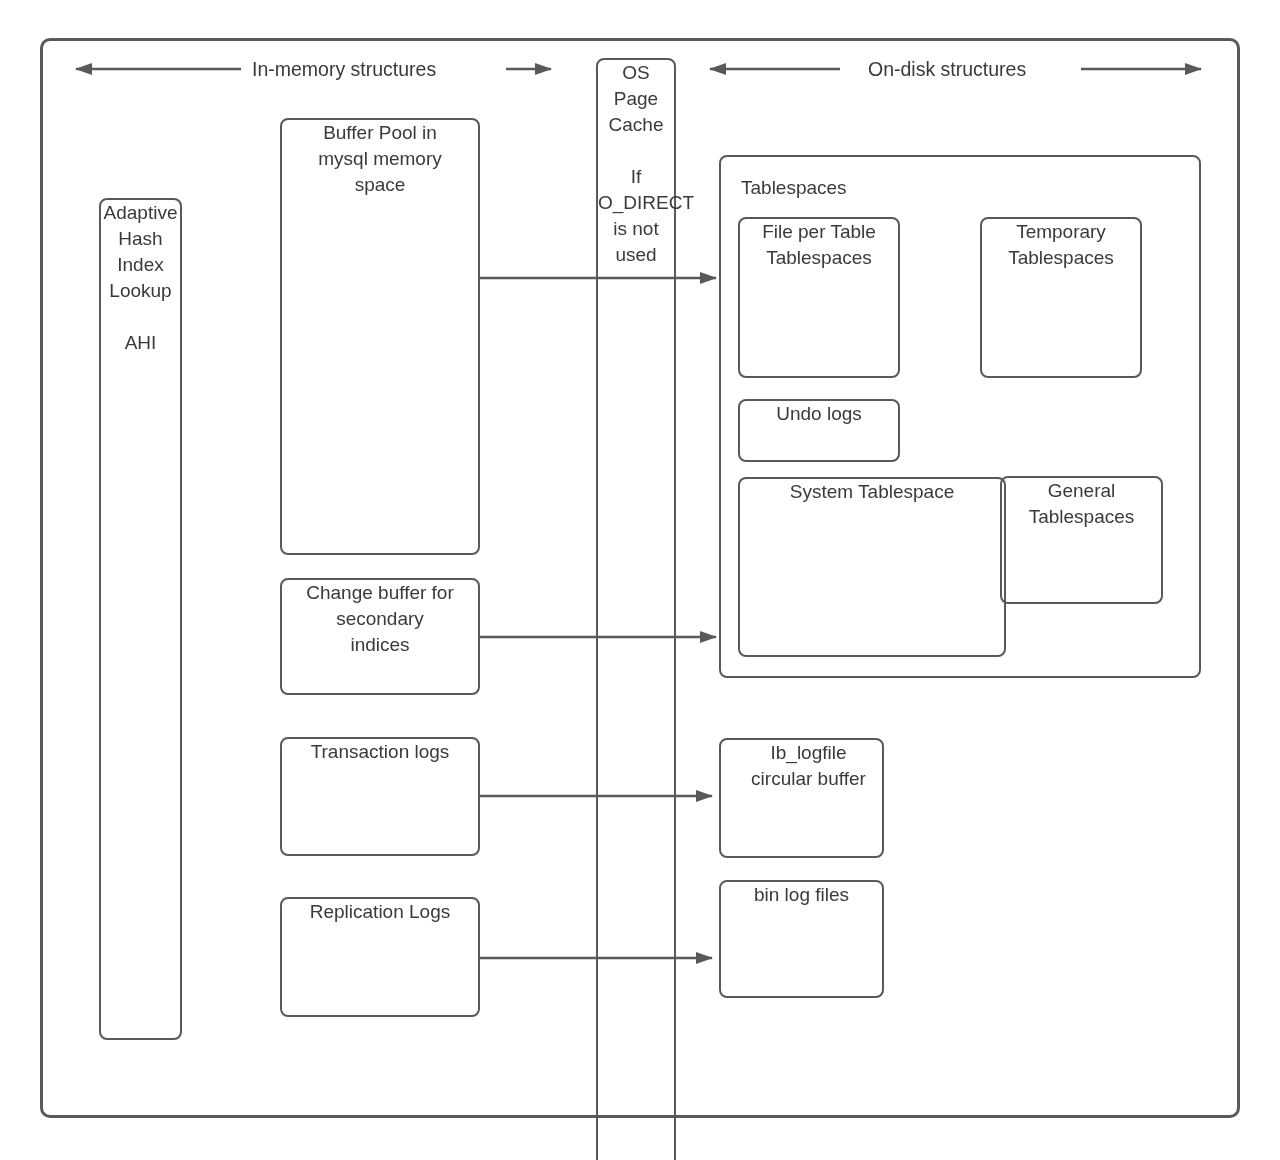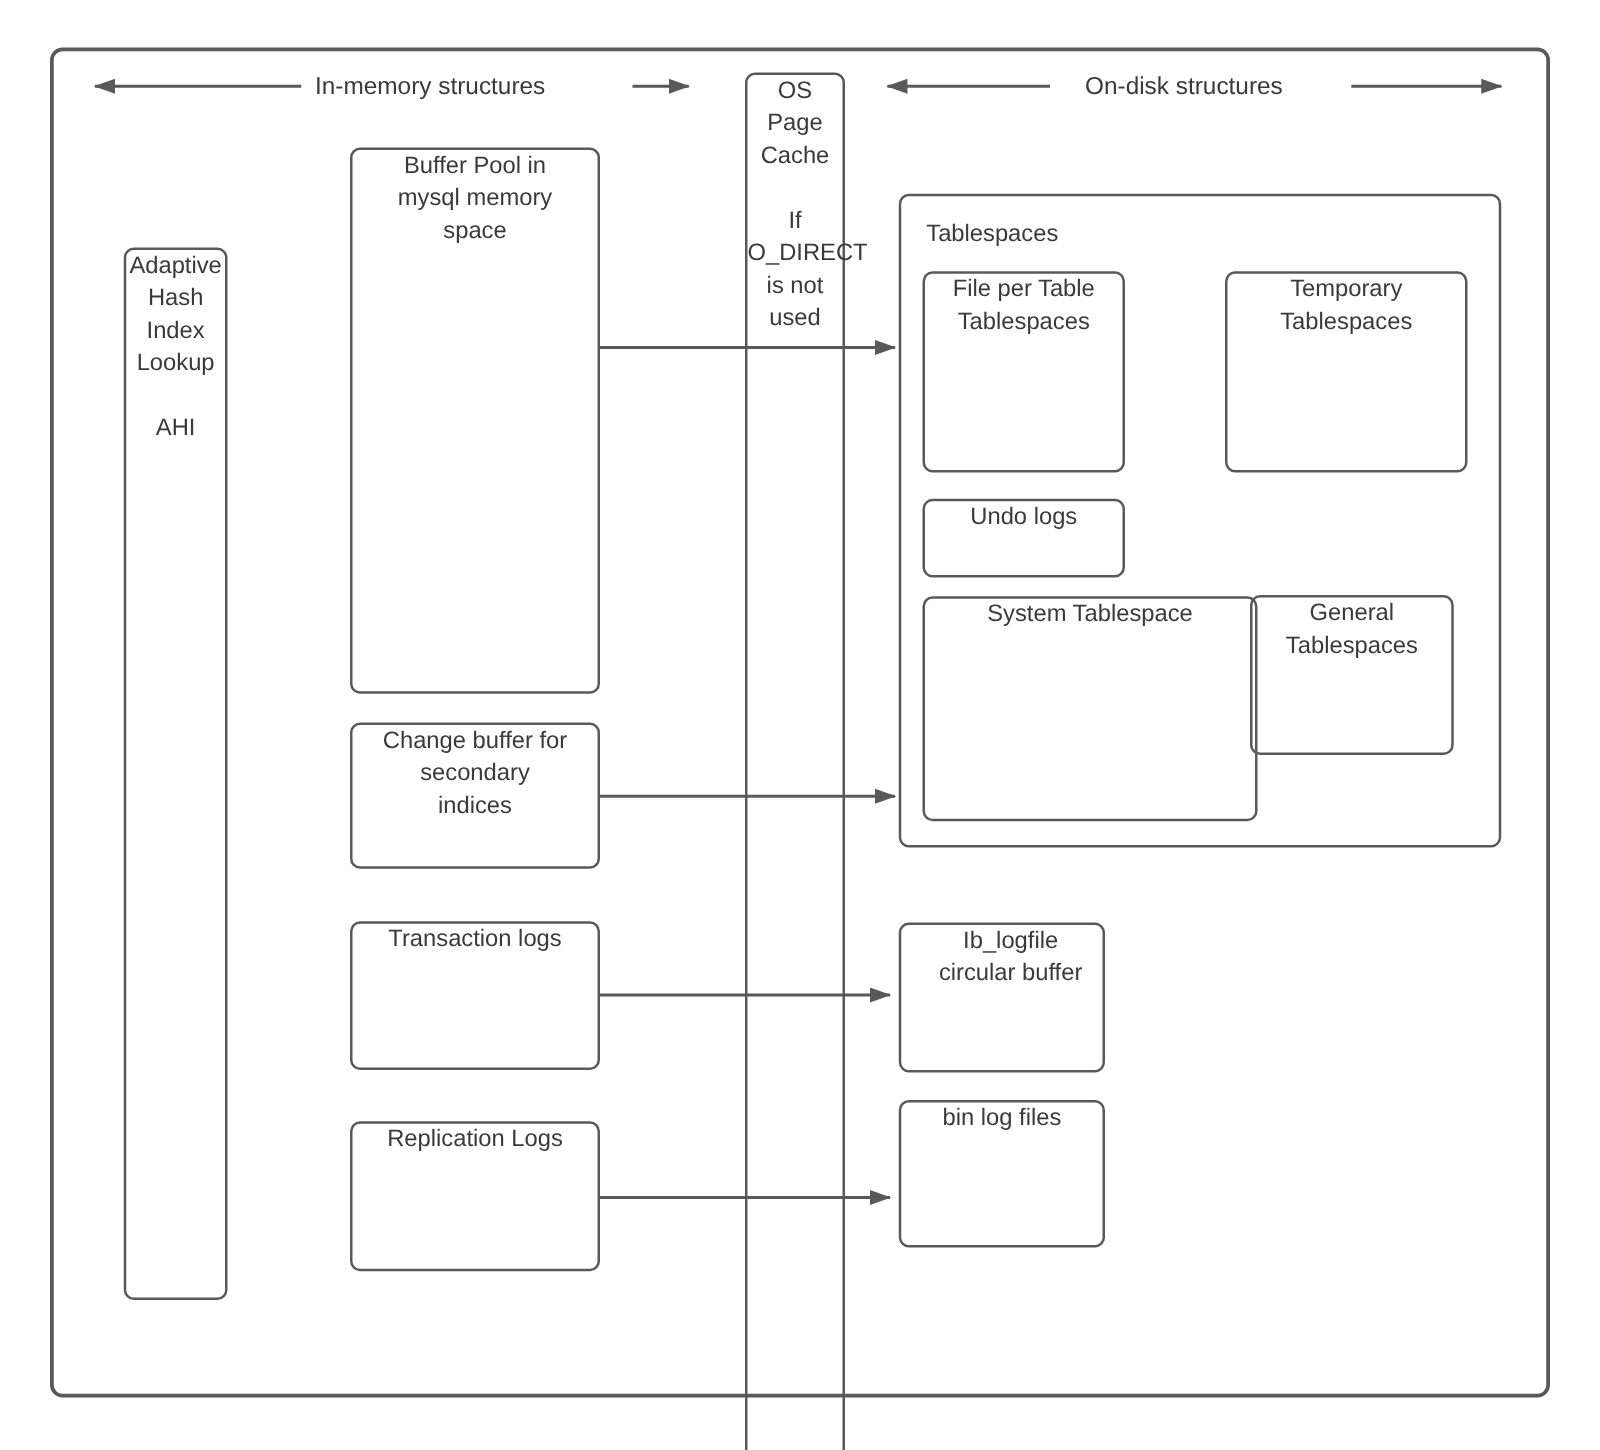--- a/index.html
+++ b/index.html
@@ -71,21 +71,21 @@
   #group-tablespaces { left: 719px; top: 155px; width: 482px; height: 523px; }
   #group-tablespaces .group-label {
     position: absolute;
     left: 20px; top: 20px;
     font-size: 19px;
     color: #3a3a3a;
     white-space: nowrap;
   }
   
   #box-file-per-table      { left: 17px;  top: 60px;  width: 162px; height: 161px; }
-  #box-temporary           { left: 259px; top: 60px;  width: 194px; height: 161px; }
+  #box-temporary           { left: 259px; top: 60px;  width: 162px; height: 161px; }
   #box-undo-logs           { left: 17px;  top: 242px; width: 162px; height: 63px;  }
   #box-system-tablespace   { left: 17px;  top: 320px; width: 268px; height: 180px; }
   #box-general-tablespaces { left: 279px; top: 319px; width: 163px; height: 128px; }
 
   #box-ib-logfile { left: 719px; top: 738px; width: 165px; height: 120px; padding-left: 14px; }
   #box-bin-log    { left: 719px; top: 880px; width: 165px; height: 118px; }
 
   .arrows {
     position: absolute;
     left: 0; top: 0;

